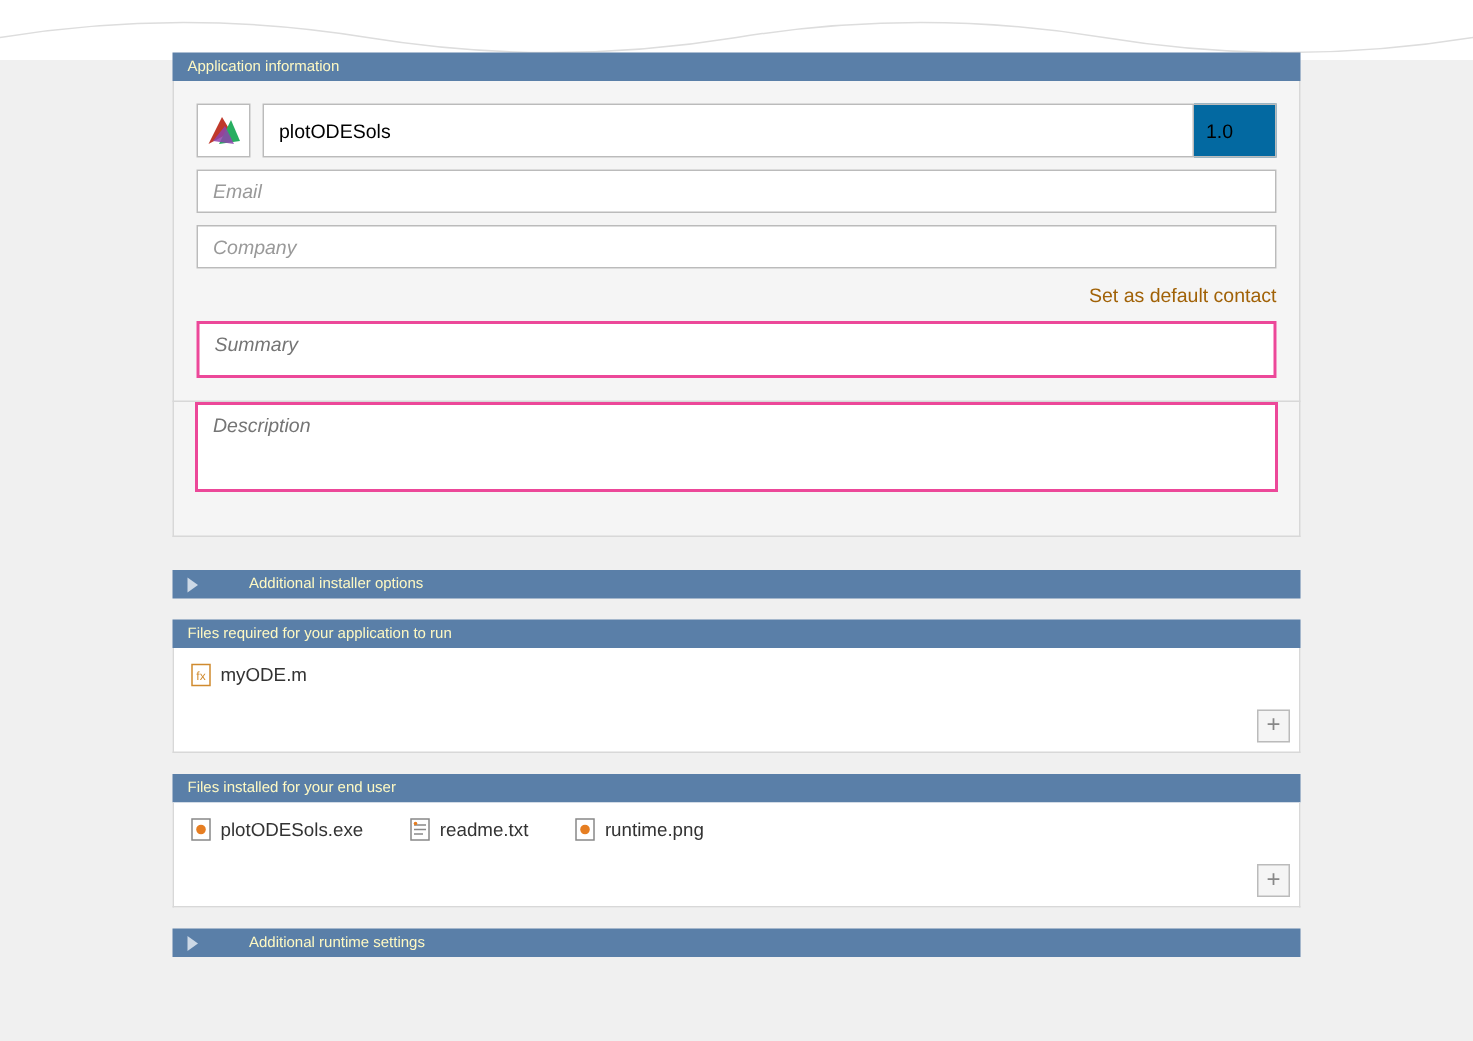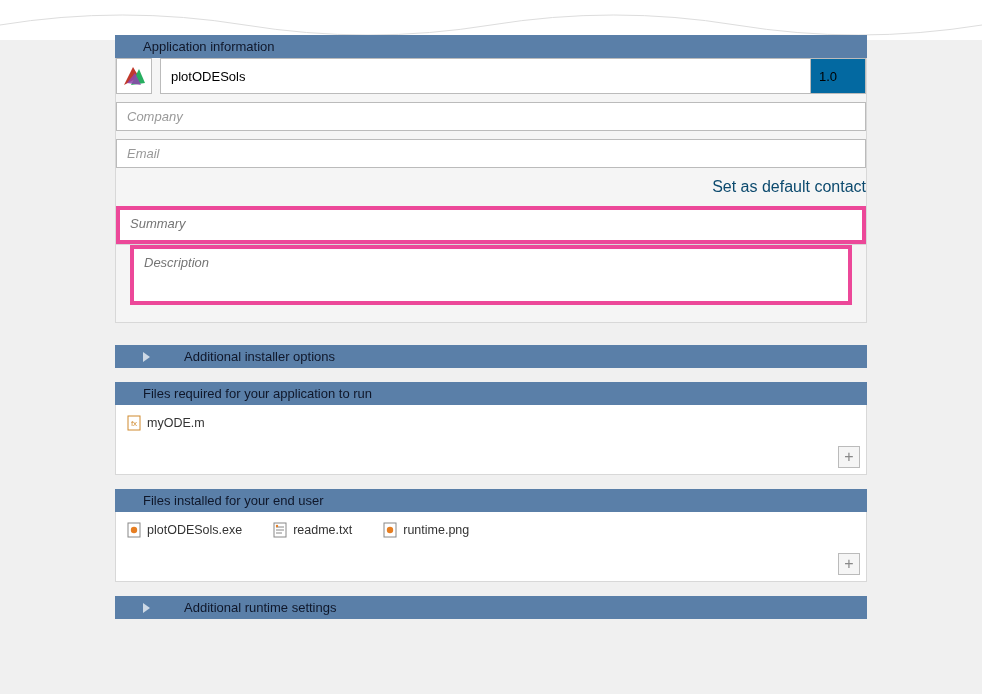--- a/index.html
+++ b/index.html
@@ -20,40 +20,40 @@
   z-index: 0;
 }
 .wave-top svg { display: block; width: 100%; height: 40px; }
 .container {
   padding: 35px 115px 20px 115px;
   position: relative;
   z-index: 1;
 }
 .section-header {
   background: #5a7fa8;
-  color: #0f172a;
-  padding: 4px 28px;
-  font-size: 13px;
+  color: #fef9c3;
+  padding: 4px 10px;
+  font-size: 10px;
   display: flex;
   align-items: center;
   gap: 6px;
 }
 .section-header.collapsible { cursor: pointer; gap: 34px; }
 .chevron {
   width: 0; height: 0;
   border-top: 5px solid transparent;
   border-bottom: 5px solid transparent;
   border-left: 7px solid #cdd9e6;
   display: inline-block;
 }
 .app-info-body {
   background: #f5f5f5;
   border: 1px solid #d8d8d8;
   border-top: none;
-  padding: 0;
+  padding: 15px;
   display: flex;
   gap: 14px;
   align-items: flex-start;
 }
 .left-col { flex: 1; display: flex; flex-direction: column; gap: 8px; }
 .right-col { width: 165px; }
 .name-row { display: flex; gap: 0; align-items: stretch; }
 .app-icon {
   width: 36px; height: 36px;
   border: 1px solid #bbb;
@@ -86,28 +86,28 @@
   padding: 6px 10px;
   font-size: 13px;
   font-style: italic;
   color: #888;
   font-family: inherit;
   background: #fff;
 }
 .text-input::placeholder { color: #999; font-style: italic; }
 .link-row { text-align: right; padding: 2px 0; }
 .link {
-  color: #0c4a6e;
-  font-size: 16px;
+  color: #a16207;
+  font-size: 13px;
   cursor: pointer;
   text-decoration: none;
 }
 .textarea {
   width: 100%;
-  border: 4px solid #ec4899;
+  border: 2px solid #ec4899;
   padding: 6px 10px;
   font-size: 13px;
   font-style: italic;
   color: #a21caf;
   font-family: inherit;
   resize: none;
   background: #fff;
 }
 .textarea.summary { height: 38px; }
 .splash-box {
@@ -123,21 +123,21 @@
   top: 50%; left: 50%;
   transform: translate(-50%, -50%);
   background: rgba(255,255,255,0.85);
   padding: 4px 6px;
   font-size: 11.5px;
   color: #4a6a8a;
   white-space: nowrap;
   border-radius: 2px;
   z-index: 5;
 }
-.desc-wrap { background: #f5f5f5; border: 1px solid #d8d8d8; border-top: none; padding: 0 14px 14px 14px; }
+.desc-wrap { background: #f5f5f5; border: 1px solid #d8d8d8; border-top: none; padding: 0 14px 26px 14px; }
 .textarea.desc { height: 60px; }
 .spacer { height: 22px; }
 .spacer-sm { height: 14px; }
 .file-list {
   background: #fff;
   border: 1px solid #d8d8d8;
   border-top: none;
   padding: 10px;
   min-height: 70px;
   position: relative;
@@ -186,22 +186,22 @@
         <div class="app-icon">
           <svg viewBox="0 0 26 26">
             <polygon points="3,22 12,4 18,14" fill="#c0392b"></polygon>
             <polygon points="10,22 18,6 24,20" fill="#27ae60"></polygon>
             <polygon points="6,20 14,10 20,22" fill="#8e44ad" opacity="0.85"></polygon>
           </svg>
         </div>
         <input class="name-input" type="text" value="plotODESols" style="">
         <input class="version-input" type="text" value="1.0" style="">
       </div>
+      <input class="text-input" type="text" placeholder="Email" style="">
       <input class="text-input" type="text" placeholder="Company" style="">
-      <input class="text-input" type="text" placeholder="Email" style="">
       <div class="link-row">
         <a class="link">Set as default contact</a>
       </div>
       <textarea class="textarea summary" placeholder="Summary" style=""></textarea>
     </div>
   </div>
   <div class="desc-wrap">
     <textarea class="textarea desc" placeholder="Description" style=""></textarea>
   </div>
 

